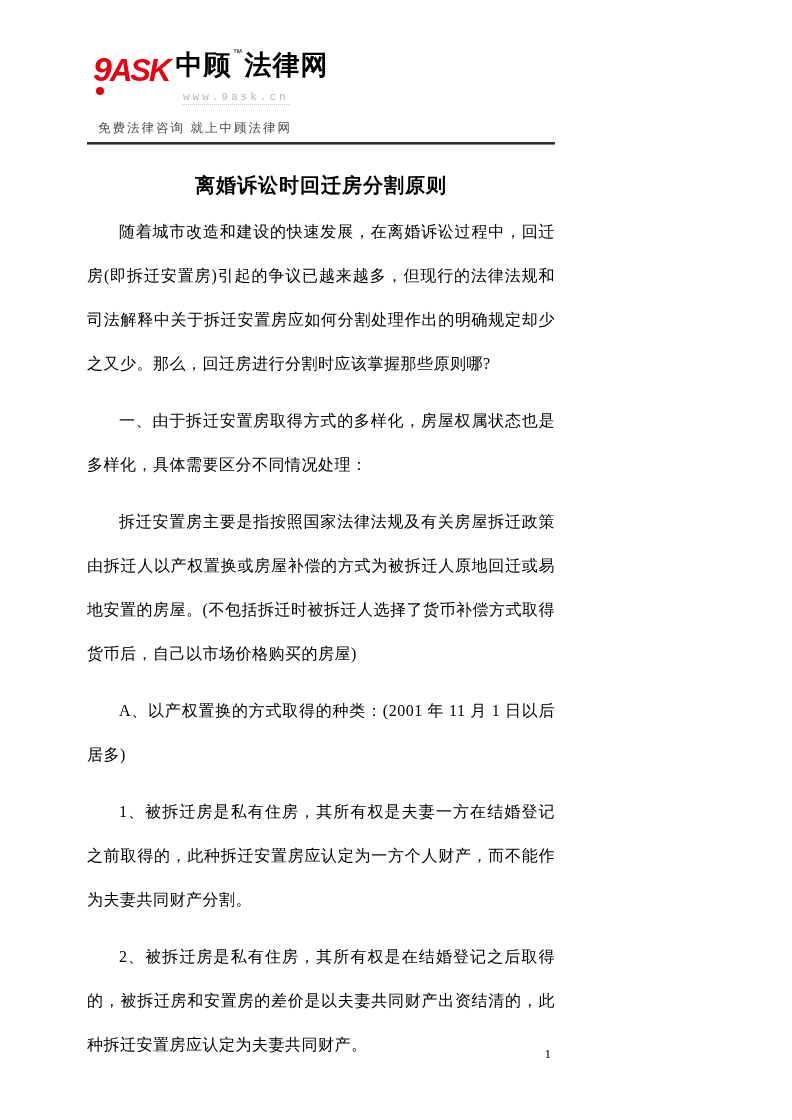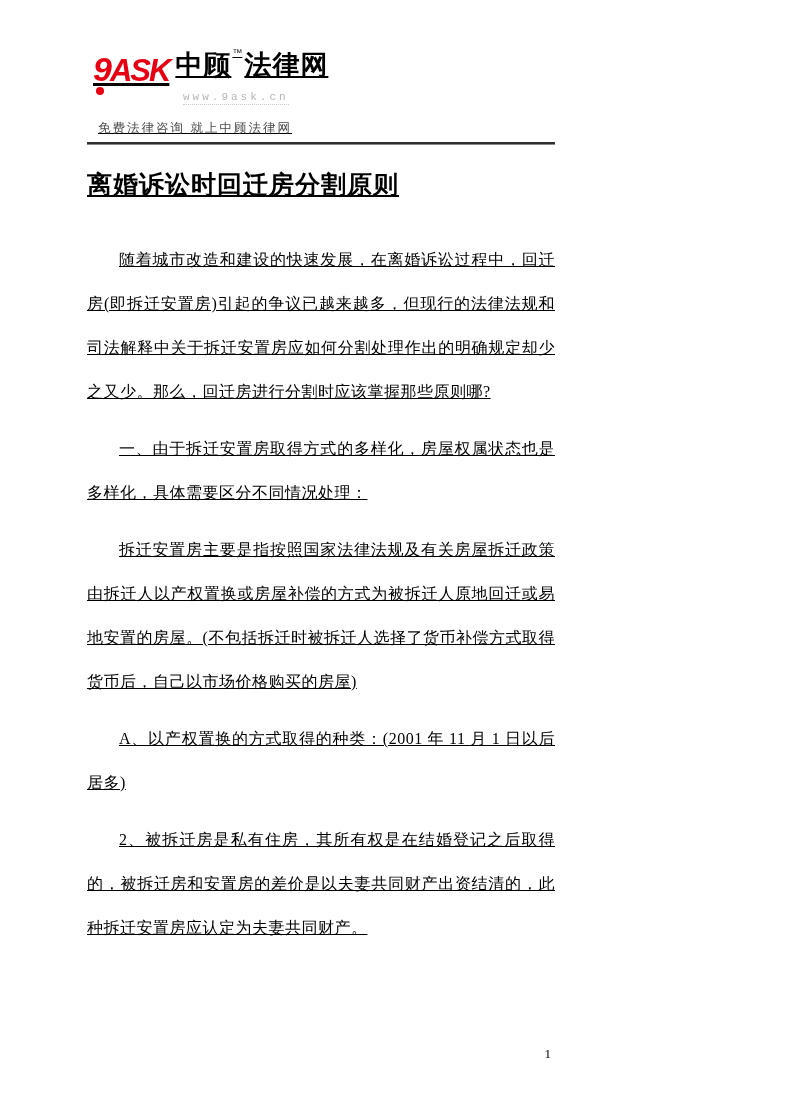--- a/index.html
+++ b/index.html
@@ -10,21 +10,20 @@
     position: relative;
     font-family: "Liberation Serif", "DejaVu Serif", serif;
     color: #000000;
     overflow: hidden;
   }
   .page {
     width: 637px;
     height: 1120px;
     background: #ffffff;
     position: relative;
-    text-decoration: underline;
   }
   
   .site-header {
     padding: 52px 82px 0 87px;
   }
   .logo-row {
     display: flex;
     align-items: flex-start;
     line-height: 1;
     padding-left: 6px;
@@ -86,25 +85,25 @@
     margin-top: 5px;
     height: 3px;
     border-top: 2px solid #2f2f2f;
     border-bottom: 1px solid #8a8a8a;
   }
   
   .doc-main {
     padding: 0 82px 0 87px;
   }
   .doc-title {
-    text-align: left;
-    font-size: 25px;
+    text-align: center;
+    font-size: 20px;
     font-weight: bold;
     line-height: 26px;
-    margin: 27px 0 40px 0;
+    margin: 27px 0 12px 0;
     letter-spacing: 1px;
   }
   .doc-paragraph {
     font-size: 16px;
     line-height: 44px;
     text-align: justify;
     text-indent: 2em;
     margin: 0 0 13px 0;
     letter-spacing: 0.5px;
   }
@@ -138,18 +137,19 @@
     <div class="tagline">免费法律咨询 就上中顾法律网</div>
     <div class="header-rule"></div>
   </header>
 
   <main class="doc-main">
     <h1 class="doc-title">离婚诉讼时回迁房分割原则</h1>
     <p class="doc-paragraph">随着城市改造和建设的快速发展，在离婚诉讼过程中，回迁房(即拆迁安置房)引起的争议已越来越多，但现行的法律法规和司法解释中关于拆迁安置房应如何分割处理作出的明确规定却少之又少。那么，回迁房进行分割时应该掌握那些原则哪?</p>
     <p class="doc-paragraph">一、由于拆迁安置房取得方式的多样化，房屋权属状态也是多样化，具体需要区分不同情况处理：</p>
     <p class="doc-paragraph">拆迁安置房主要是指按照国家法律法规及有关房屋拆迁政策由拆迁人以产权置换或房屋补偿的方式为被拆迁人原地回迁或易地安置的房屋。(不包括拆迁时被拆迁人选择了货币补偿方式取得货币后，自己以市场价格购买的房屋)</p>
     <p class="doc-paragraph">A、以产权置换的方式取得的种类：(2001 年 11 月 1 日以后居多)</p>
+    <p class="doc-paragraph">1、被拆迁房是私有住房，其所有权是夫妻一方在结婚登记之前取得的，此种拆迁安置房应认定为一方个人财产，而不能作为夫妻共同财产分割。</p>
     <p class="doc-paragraph">2、被拆迁房是私有住房，其所有权是在结婚登记之后取得的，被拆迁房和安置房的差价是以夫妻共同财产出资结清的，此种拆迁安置房应认定为夫妻共同财产。</p>
   </main>
 
   <div class="page-number">1</div>
 
 </div>
 
 </body></html>

